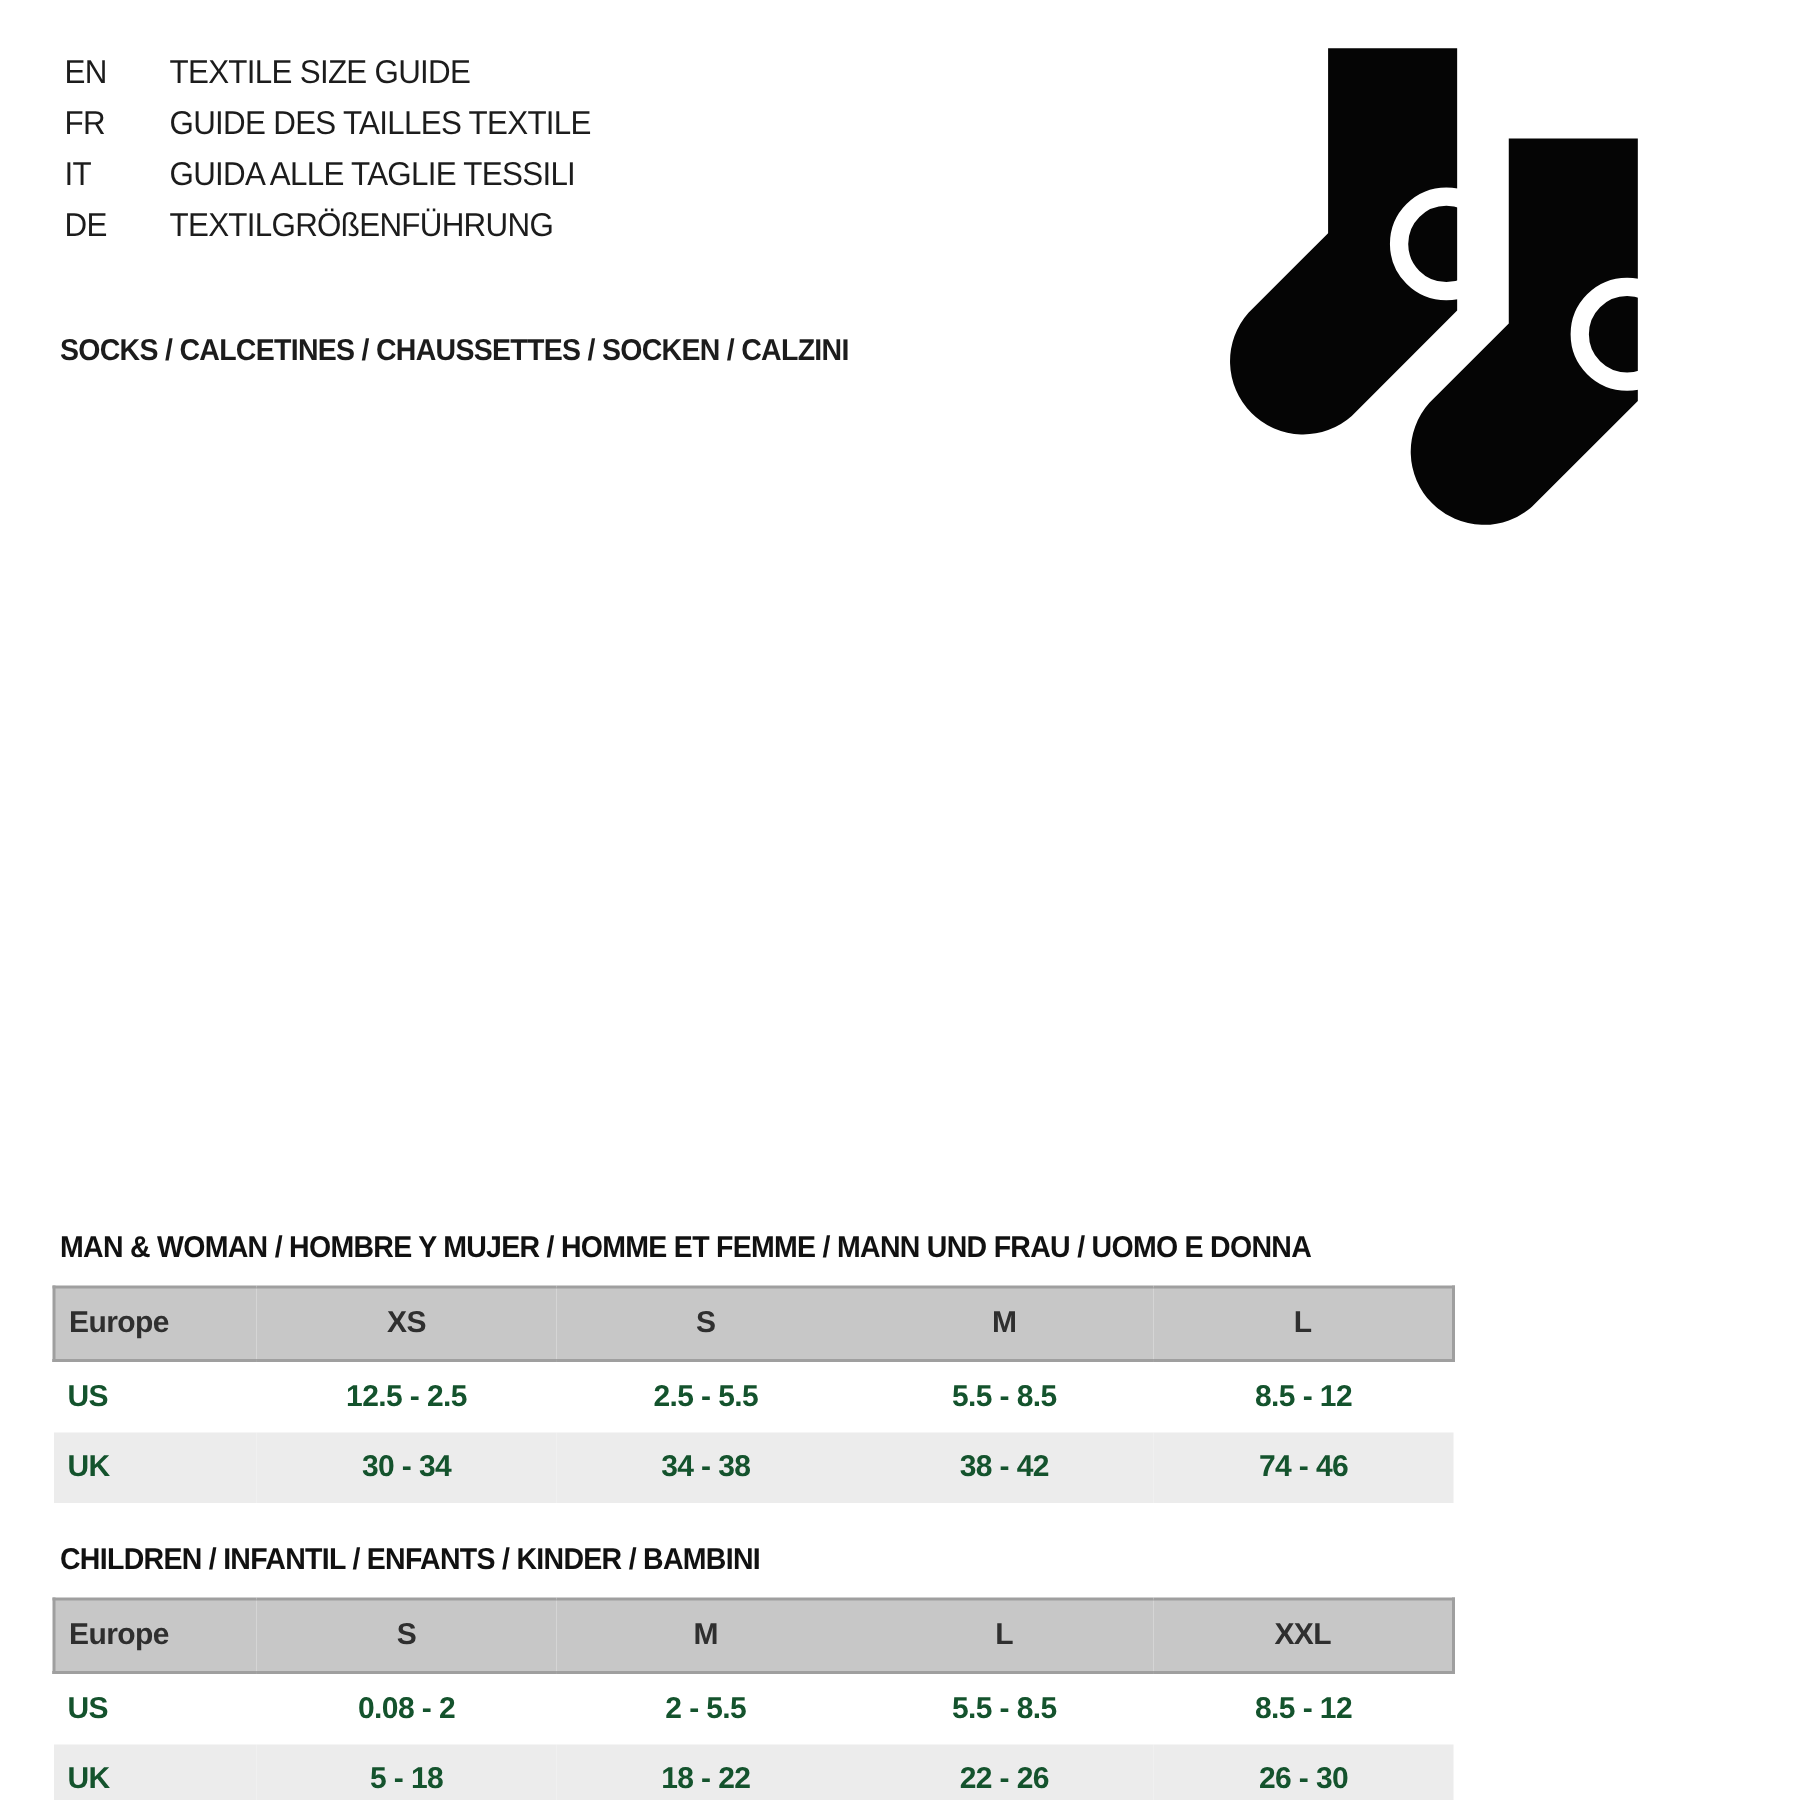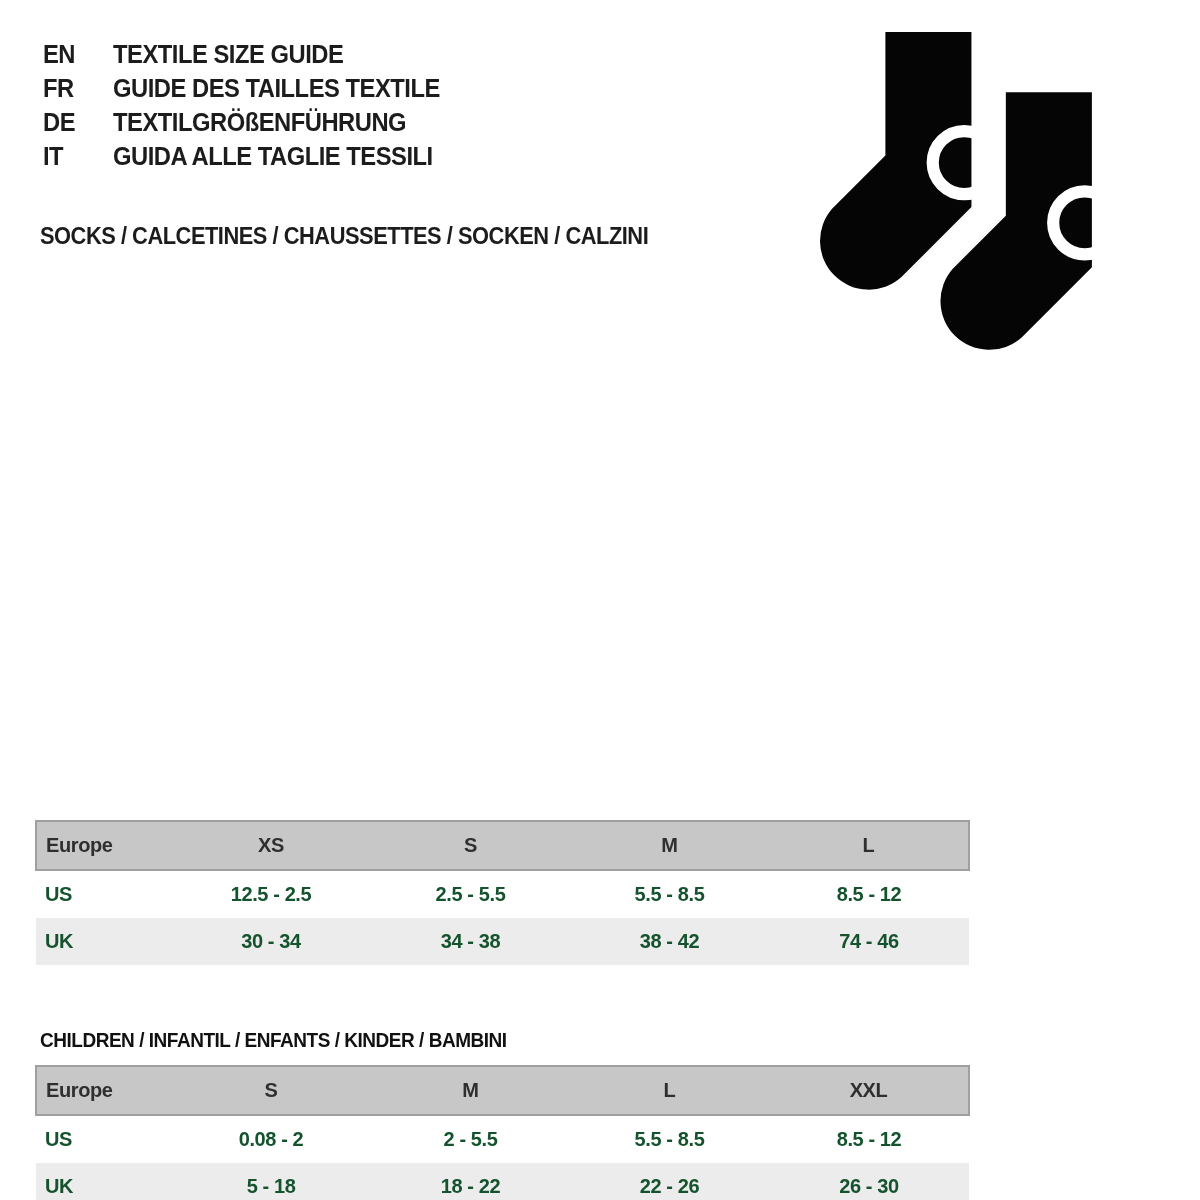--- a/index.html
+++ b/index.html
@@ -8,25 +8,25 @@
     width:1200px; height:1200px; position:relative; overflow:hidden;
     font-family:"Liberation Sans", sans-serif; color:#1c1c1c;
   }
   .abs { position:absolute; }
 
   
   .cond { display:inline-block; transform:scaleX(0.95); transform-origin:0 50%; letter-spacing:-0.5px; white-space:nowrap; }
 
   
   .lang-block { left:43px; top:35px; }
-  .lang-row { display:flex; height:34px; align-items:flex-end; font-size:25px; font-weight:bold; }
+  .lang-row { display:flex; height:34px; align-items:flex-start; font-size:22px; font-weight:normal; }
   .lang-code { width:70px; }
 
   
-  .category-line { left:40px; top:223px; font-size:23px; font-weight:bold; }
+  .category-line { left:40px; top:223px; font-size:20px; font-weight:bold; }
 
   
   .icon-wrap { left:818px; top:32px; width:304px; height:320px; }
 
   
   .table-section-1 { left:35px; top:820px; width:933px; }
   .table-section-2 { left:35px; top:1028px; width:933px; }
   .table-title { font-size:20px; font-weight:bold; color:#111; padding-left:5px; margin-bottom:13px; height:24px; line-height:24px; }
   table.size-table { width:933px; border-collapse:collapse; table-layout:fixed; }
   table.size-table th, table.size-table td {
@@ -50,26 +50,26 @@
 <div class="abs lang-block">
   <div class="lang-row">
     <span class="lang-code"><span class="cond">EN</span></span>
     <span class="cond">TEXTILE SIZE GUIDE</span>
   </div>
   <div class="lang-row">
     <span class="lang-code"><span class="cond">FR</span></span>
     <span class="cond">GUIDE DES TAILLES TEXTILE</span>
   </div>
   <div class="lang-row">
+    <span class="lang-code"><span class="cond">IT</span></span>
+    <span class="cond">GUIDA ALLE TAGLIE TESSILI</span>
+  </div>
+  <div class="lang-row">
     <span class="lang-code"><span class="cond">DE</span></span>
     <span class="cond">TEXTILGRÖßENFÜHRUNG</span>
-  </div>
-  <div class="lang-row">
-    <span class="lang-code"><span class="cond">IT</span></span>
-    <span class="cond">GUIDA ALLE TAGLIE TESSILI</span>
   </div>
 </div>
 
 <div class="abs category-line">
   <span class="cond">SOCKS / CALCETINES / CHAUSSETTES / SOCKEN / CALZINI</span>
 </div>
 
 <div class="abs icon-wrap">
   <svg viewBox="-2 0 212 223" width="304" height="320" aria-hidden="true">
     <g>
@@ -77,20 +77,23 @@
       <circle cx="100" cy="91" r="22" fill="none" stroke="#ffffff" stroke-width="8.5"></circle>
     </g>
     <g transform="translate(84,42)">
       <path d="M45,0 H105 V122 L56,171 A34,34 0 0 1 8,123 L45,86 Z" fill="#050505"></path>
       <circle cx="100" cy="91" r="22" fill="none" stroke="#ffffff" stroke-width="8.5"></circle>
     </g>
   </svg>
 </div>
 
 <div class="abs table-section-1">
+  <div class="table-title">
+    <span class="cond">MAN &amp; WOMAN / HOMBRE Y MUJER / HOMME ET FEMME / MANN UND FRAU / UOMO E DONNA</span>
+  </div>
   <table class="size-table">
     <colgroup>
         <col style="width:135px">
         <col style="width:200px">
         <col style="width:199px">
         <col style="width:199px">
         <col style="width:200px">
       </colgroup>
     <thead>
       <tr>

